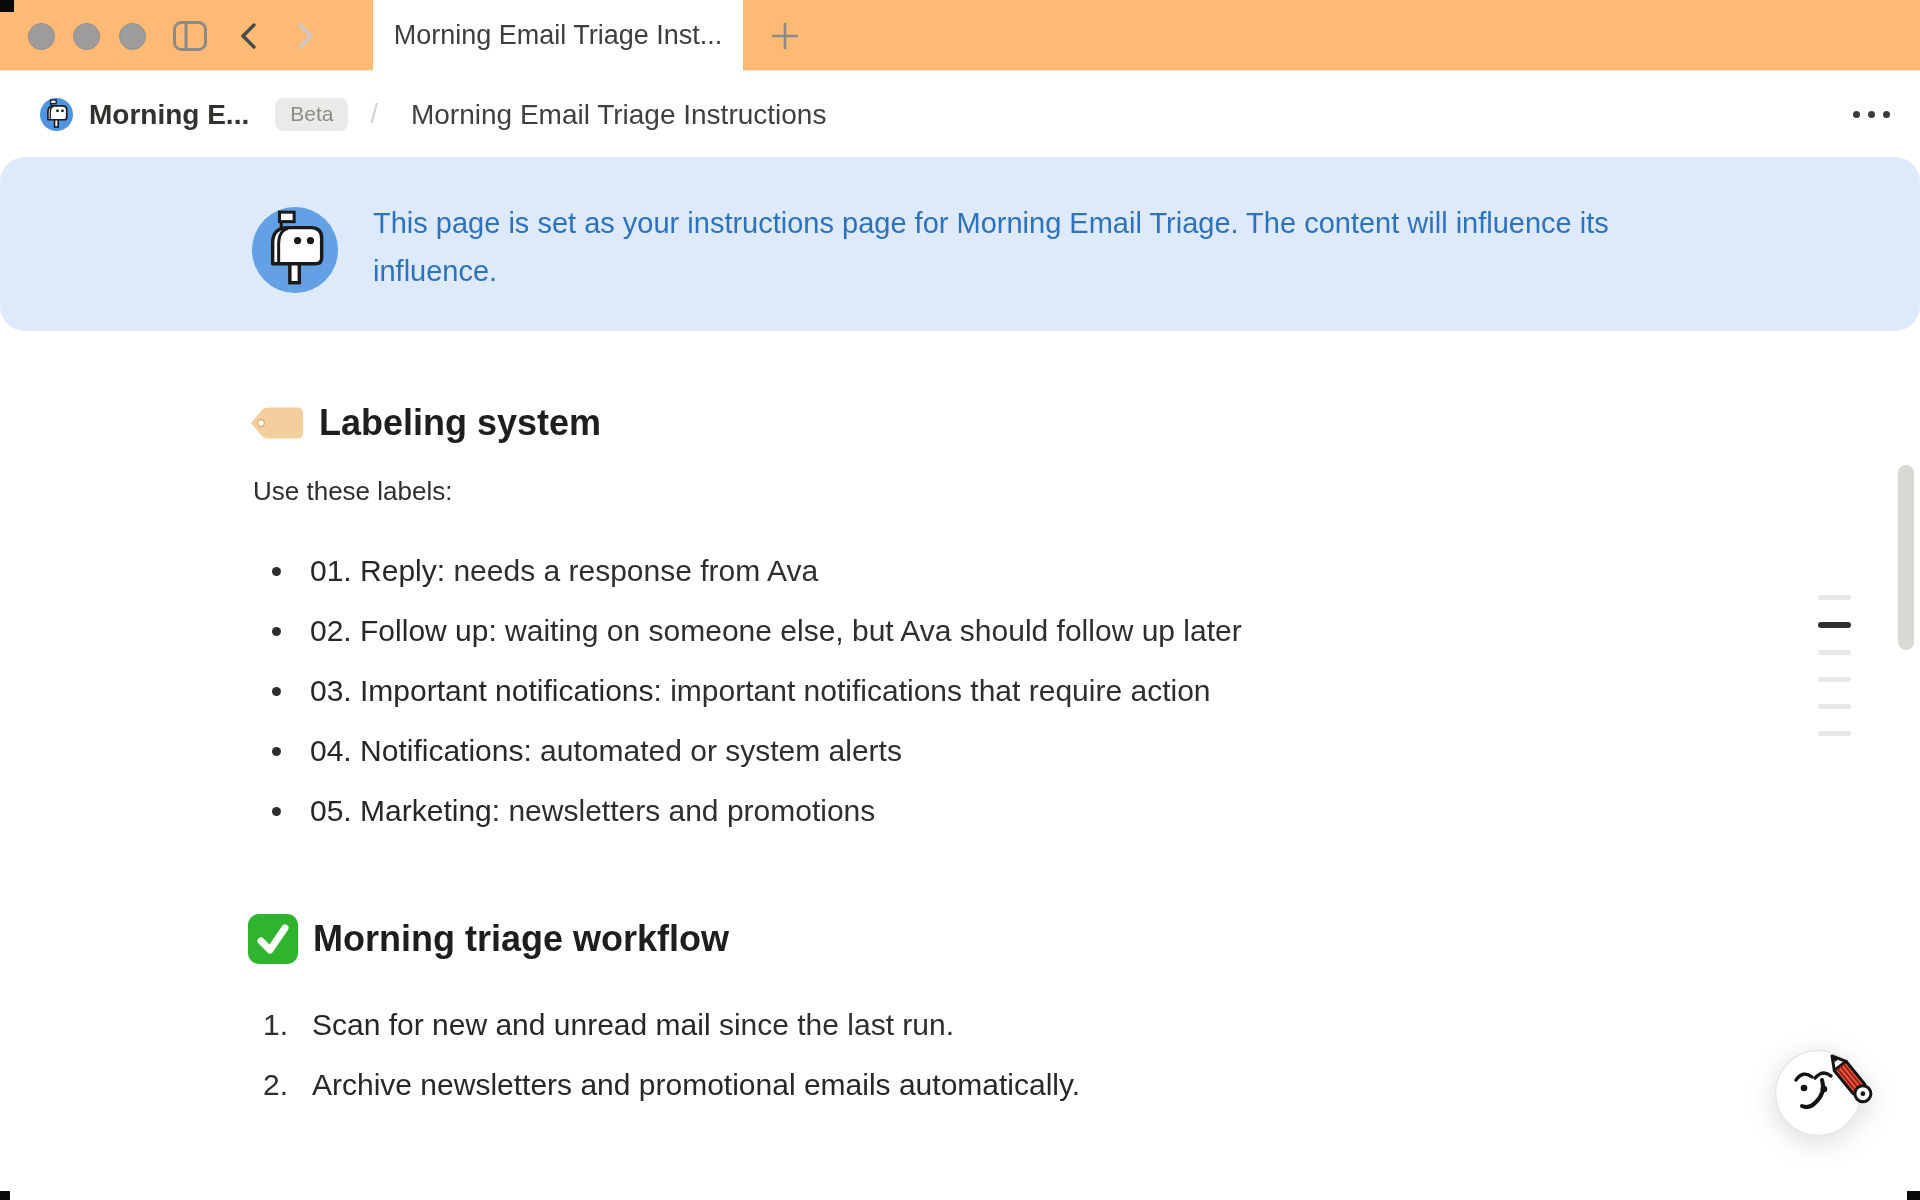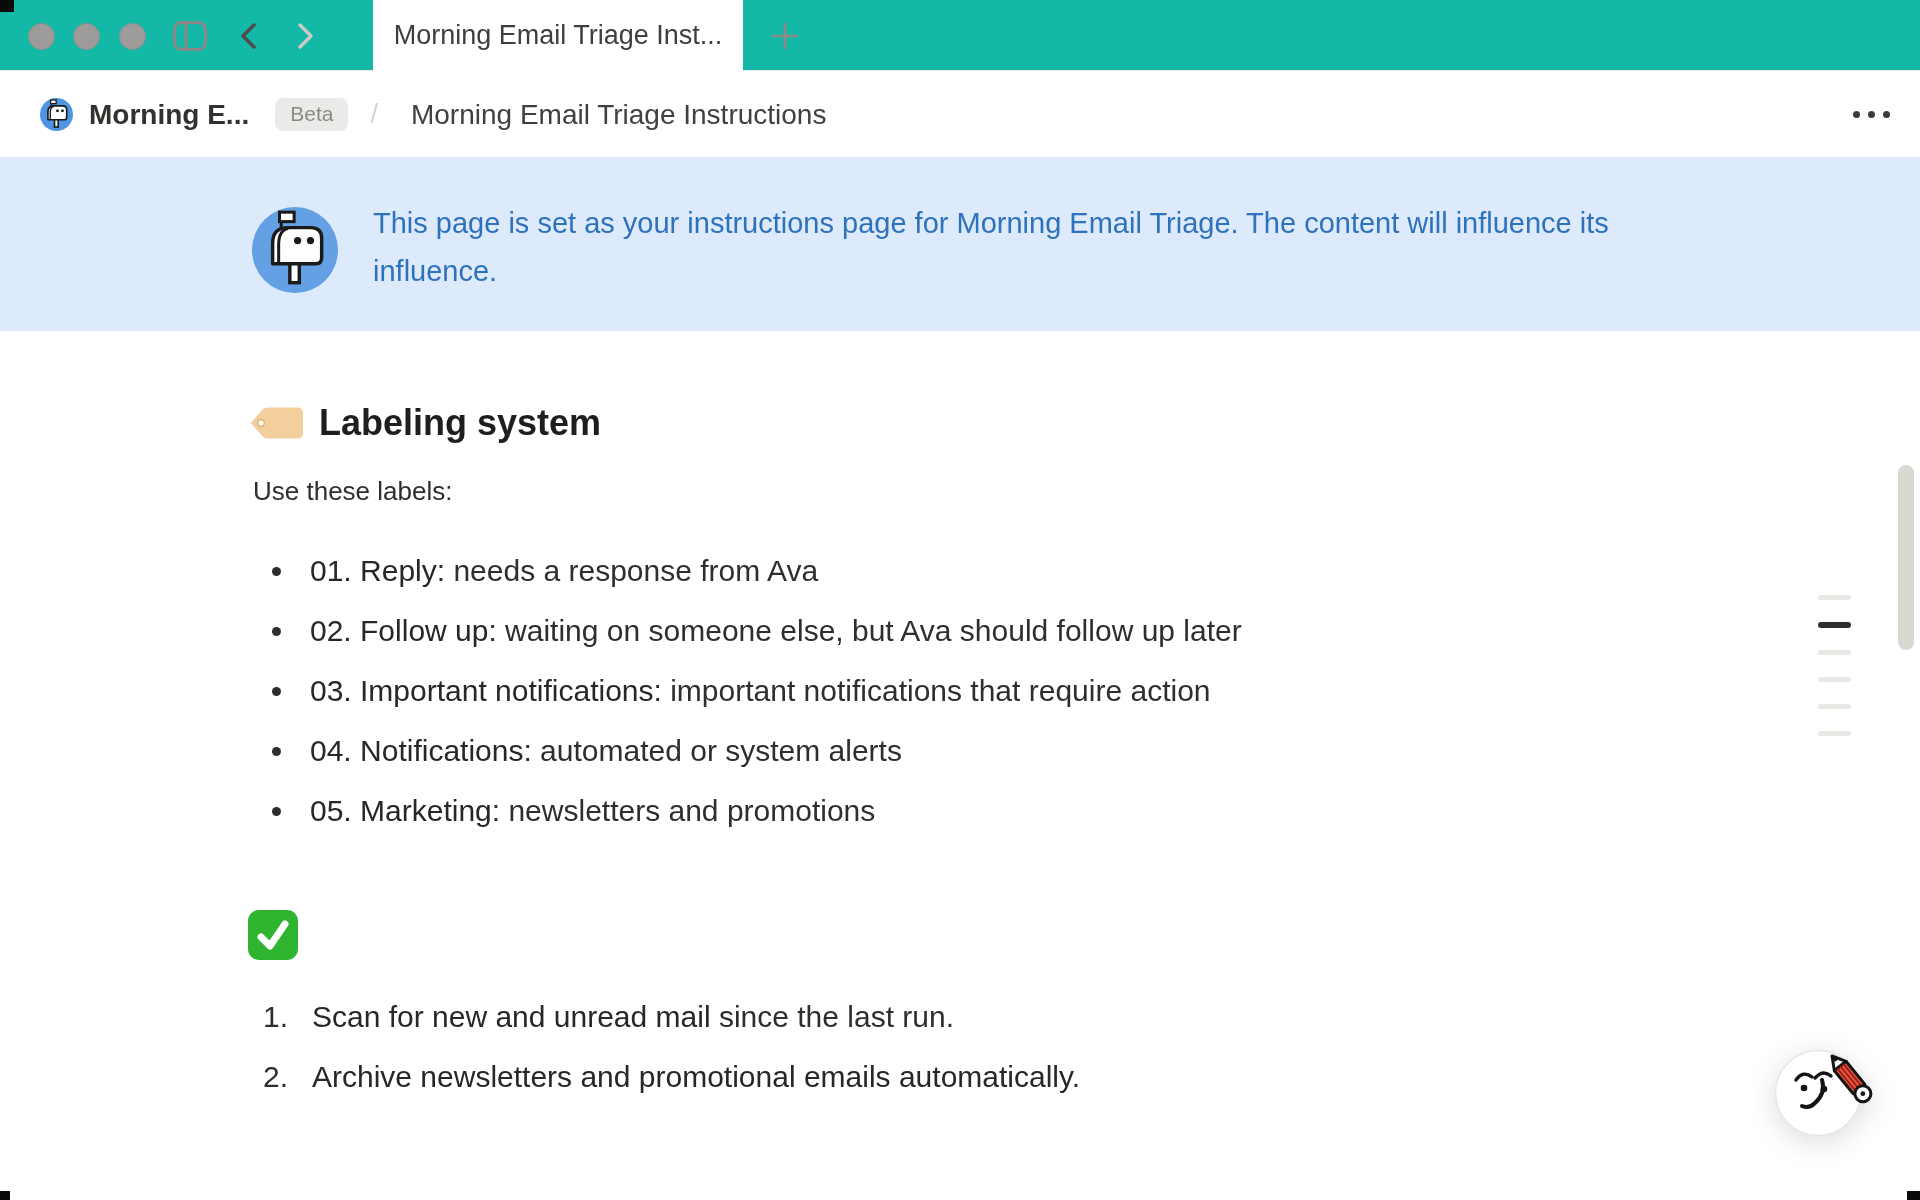--- a/index.html
+++ b/index.html
@@ -1,42 +1,42 @@
 <!DOCTYPE html>
 <html><head>
 <meta charset="utf-8">
 <style>
   * { margin:0; padding:0; box-sizing:border-box; }
   html,body { width:1920px; height:1200px; overflow:hidden; background:#fff;
     font-family:"Liberation Sans","DejaVu Sans",sans-serif; color:#2e2e2c; }
 
   
   .titlebar { position:absolute; left:0; top:0; width:1920px; height:71px;
-    background:#14b8a6; border-bottom:1px solid #e9e8e6; }
+    background:#fdba74; border-bottom:1px solid #e9e8e6; }
   .traffic { position:absolute; top:23px; width:27px; height:27px; border-radius:50%;
     background:#9d9c9a; border:1px solid #908f8d; }
   .t1 { left:28px; } .t2 { left:73px; } .t3 { left:119px; }
   .icon-btn { position:absolute; display:flex; align-items:center; justify-content:center; }
   .tab { position:absolute; left:373px; top:0; width:370px; height:71px; background:#ffffff;
     display:flex; align-items:center; justify-content:center;
     font-size:27px; color:#3f3e3c; }
   
   .crumbbar { position:absolute; left:0; top:72px; width:1920px; height:85px; background:#fff;
     display:flex; align-items:center; padding-left:40px; }
   .crumb-title { margin-left:16px; font-size:28px; color:#32312e;font-weight:bold; }
   .beta { margin-left:26px; background:#eceae8; color:#8b8a83; font-size:21px;
     padding:4px 15px 5px; border-radius:8px; }
   .slash { margin-left:22px; font-size:27px; color:#d4d3d0; }
   .page-title { margin-left:33px; font-size:28px; color:#404040; }
   .more { position:absolute; right:30px; top:0; height:85px; display:flex; gap:8px;
     align-items:center; cursor:pointer; }
   .more i { width:7px; height:7px; border-radius:50%; background:#3b3b39; }
 
   
-  .callout { position:absolute; left:0; top:157px; width:1920px; height:174px; background:#ddeafb; }
+  .callout { position:absolute; left:0; top:157px; width:1920px; height:174px; background:#ddeafb;border-radius:25px; }
   .callout-icon { position:absolute; left:252px; top:50px; }
   .callout-text { position:absolute; left:373px; top:42px; font-size:29px; line-height:48px;
     font-weight:500; color:#2e72bc; white-space:nowrap; }
 
   
   .content { position:absolute; left:253px; top:331px; width:1430px; }
   h1 { display:flex; align-items:center; gap:14px; font-size:36px; line-height:60px;
     font-weight:700; color:#1e1e1c; white-space:nowrap; }
   .h-label { margin-top:62px; }
   .h-workflow { margin-top:76px; }
@@ -187,20 +187,21 @@
       </li>
   </ul>
 
   <h1 class="h-workflow">
     <span class="h-icon">
       <svg width="52" height="52" viewBox="0 0 52 52">
         <rect x="1" y="1" width="50" height="50" rx="11" fill="#2fb42f"></rect>
         <path d="M14 28 L23 37 L38 15" fill="none" stroke="#fff" stroke-width="7" stroke-linecap="round" stroke-linejoin="round"></path>
       </svg>
     </span>
+    <span>Morning triage workflow</span>
   </h1>
 
   <ol class="steps">
     <li>
       <span class="num">1.</span>
       <span><b>Scan for new and unread mail</b><span> since the last run.</span></span>
     </li>
     <li>
       <span class="num">2.</span>
       <span><b>Archive newsletters and promotional emails automatically</b><span>.</span></span>

